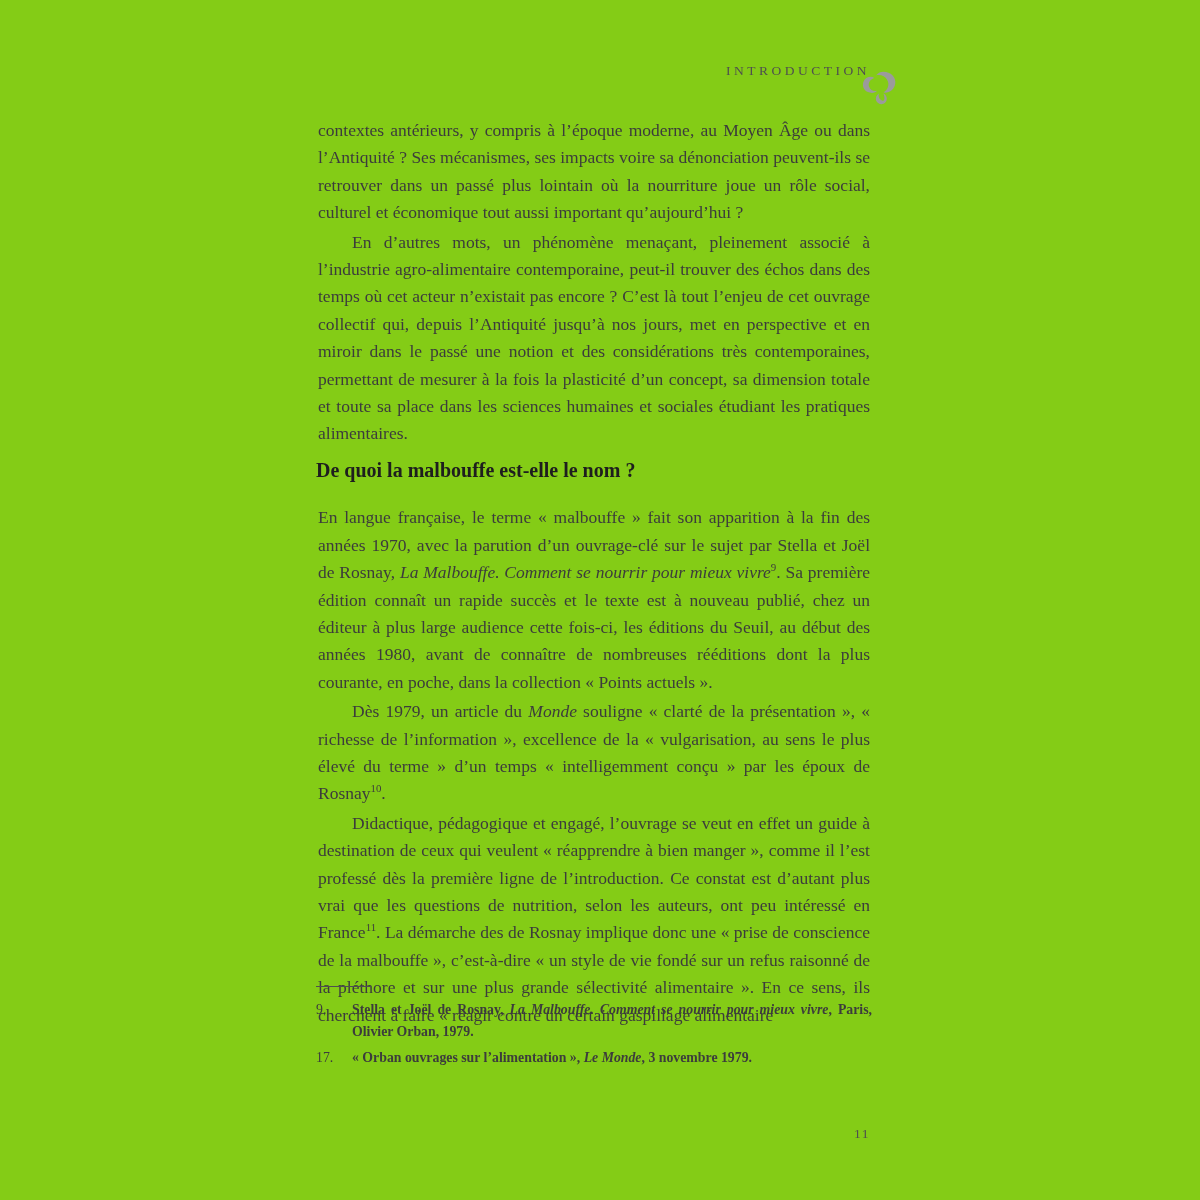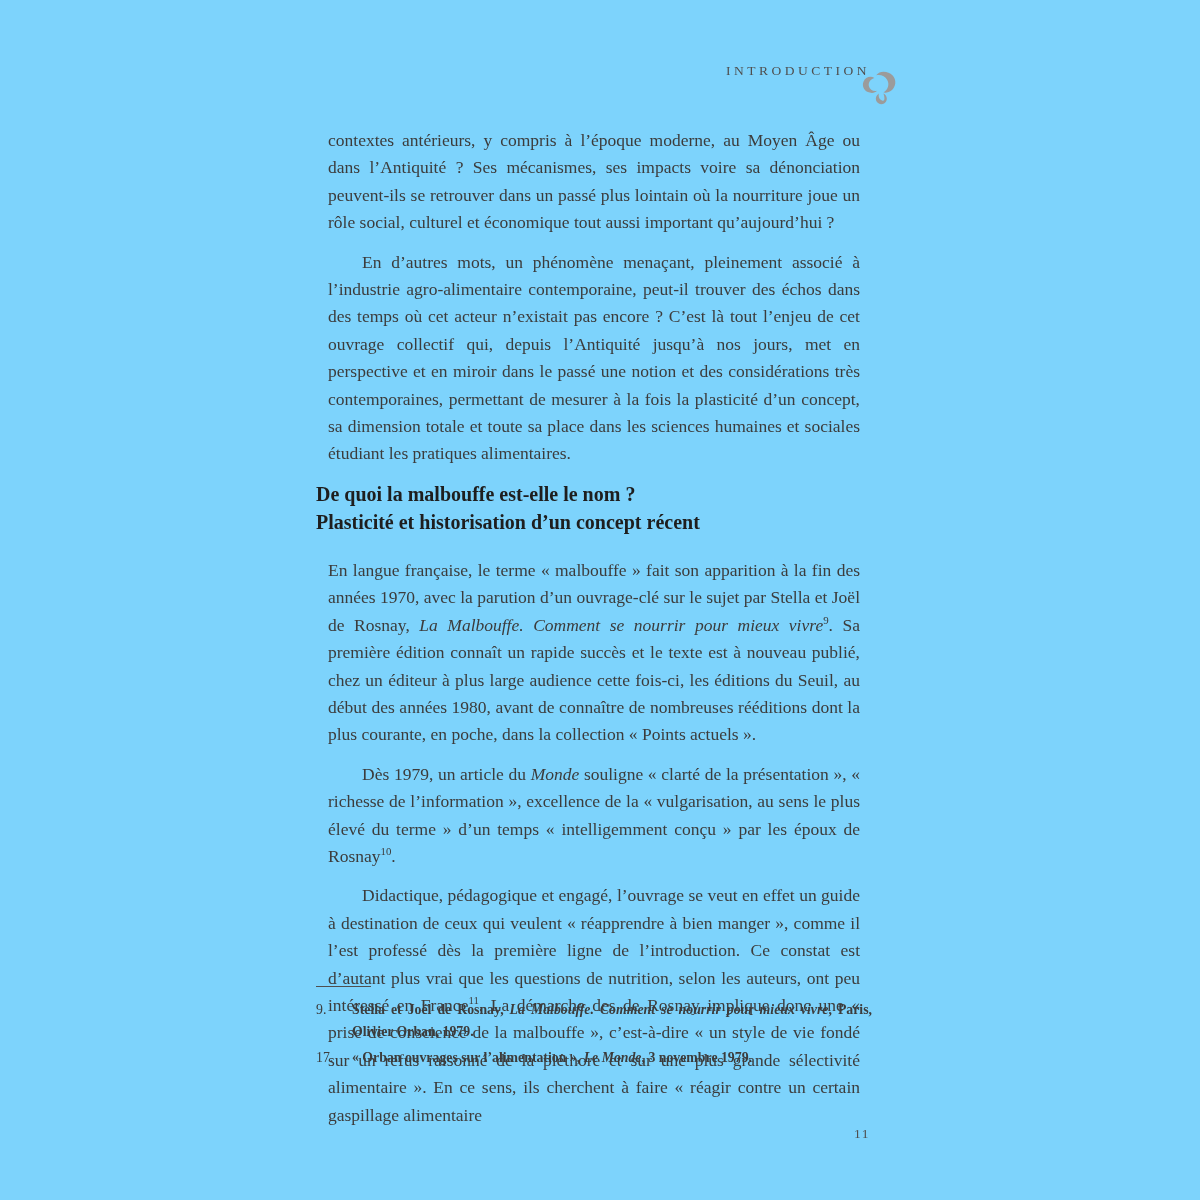--- a/index.html
+++ b/index.html
@@ -4,21 +4,21 @@
 <style>
   html, body { margin: 0; padding: 0; }
   body {
     width: 1200px; height: 1200px;
     background: #ffffff;
     font-family: "Liberation Serif", "DejaVu Serif", serif;
     color: #3c3c3c;
     position: relative;
     overflow: hidden;
   }
-  .page { position: absolute; inset: 0; background: #7dd3fc; }
+  .page { position: absolute; inset: 0; background: #84cc16; }
 
   .running-head {
     position: absolute;
     top: 63px; right: 330px;
     font-size: 13.5px;
     letter-spacing: 3.5px;
     color: #4f4f4f;
   }
   .ornament {
     position: absolute;
@@ -27,21 +27,21 @@
   }
   .ornament svg { width: 100%; height: 100%; }
 
   .body-text {
     position: absolute;
     left: 316px; top: 115px; width: 556px;
     font-size: 17.5px;
     line-height: 27.4px;
     text-align: justify;
   }
-  .para { margin: 12px; }
+  .para { margin: 2px; }
   .para.indent { text-indent: 34px; }
   .it { font-style: italic; }
   sup { font-size: 0.62em; vertical-align: super; line-height: 0; }
 
   .section-heading {
     margin: 8px 0 20px 0;
     font-weight: bold;
     color: #1e1e1e;
     font-size: 20px;
     line-height: 28.5px;
@@ -89,21 +89,20 @@
   </div>
 
   <div class="body-text">
     <div>
         <p class="para"><span>contextes antérieurs, y compris à l’époque moderne, au Moyen Âge ou dans l’Antiquité ? Ses mécanismes, ses impacts voire sa dénonciation peuvent-ils se retrouver dans un passé plus lointain où la nourriture joue un rôle social, culturel et économique tout aussi important qu’aujourd’hui ?</span></p>
         <p class="para indent"><span>En d’autres mots, un phénomène menaçant, pleinement associé à l’industrie agro-alimentaire contemporaine, peut-il trouver des échos dans des temps où cet acteur n’existait pas encore ? C’est là tout l’enjeu de cet ouvrage collectif qui, depuis l’Antiquité jusqu’à nos jours, met en perspective et en miroir dans le passé une notion et des considérations très contemporaines, permettant de mesurer à la fois la plasticité d’un concept, sa dimension totale et toute sa place dans les sciences humaines et sociales étudiant les pratiques alimentaires.</span></p>
       </div>
 
     <h2 class="section-heading">
       <span>De quoi la malbouffe est-elle le nom ?</span><br>
-      <span>Plasticité et historisation d’un concept récent</span>
     </h2>
 
     <div>
         <p class="para"><span>En langue française, le terme « malbouffe » fait son apparition à la fin des années 1970, avec la parution d’un ouvrage-clé sur le sujet par Stella et Joël de Rosnay, </span><span class="it">La Malbouffe. Comment se nourrir pour mieux vivre</span><sup>9</sup><span>. Sa première édition connaît un rapide succès et le texte est à nouveau publié, chez un éditeur à plus large audience cette fois-ci, les éditions du Seuil, au début des années 1980, avant de connaître de nombreuses rééditions dont la plus courante, en poche, dans la collection « Points actuels ».</span></p>
         <p class="para indent"><span>Dès 1979, un article du </span><span class="it">Monde</span><span> souligne « clarté de la présentation », « richesse de l’information », excellence de la « vulgarisation, au sens le plus élevé du terme » d’un temps « intelligemment conçu » par les époux de Rosnay</span><sup>10</sup><span>.</span></p>
         <p class="para indent"><span>Didactique, pédagogique et engagé, l’ouvrage se veut en effet un guide à destination de ceux qui veulent « réapprendre à bien manger », comme il l’est professé dès la première ligne de l’introduction. Ce constat est d’autant plus vrai que les questions de nutrition, selon les auteurs, ont peu intéressé en France</span><sup>11</sup><span>. La démarche des de Rosnay implique donc une « prise de conscience de la malbouffe », c’est-à-dire « un style de vie fondé sur un refus raisonné de la pléthore et sur une plus grande sélectivité alimentaire ». En ce sens, ils cherchent à faire « réagir contre un certain gaspillage alimentaire</span></p>
       </div>
   </div>
 
   <div class="footnotes">

